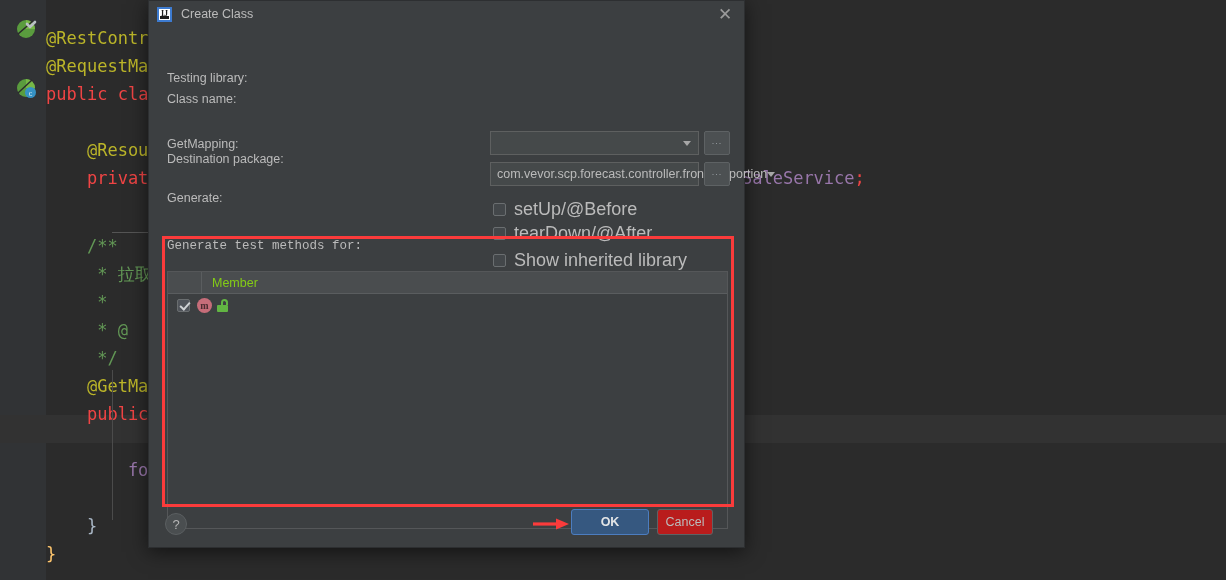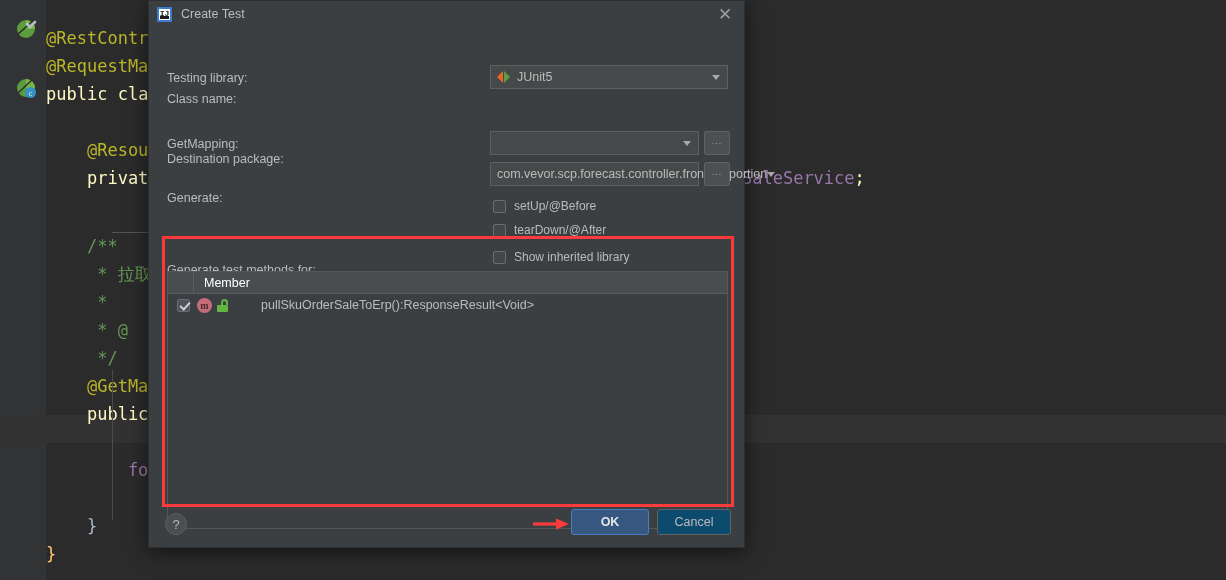--- a/index.html
+++ b/index.html
@@ -36,21 +36,21 @@
     position: absolute; width: 22px; height: 22px;
   }
   .indentguide {
     position: absolute; width: 1px; background: #4b4b4b;
   }
   .foldline {
     position: absolute; height: 1px; background: #555; 
   }
 
   .k-ann { color: #bbb529; }
-  .k-kw  { color: #fef9c3; margin-top: 29px; }
+  .k-kw  { color: #ef4444; margin-top: 29px; }
   .k-str { color: #6a8759; text-decoration: underline; }
   .k-cm  { color: #629755; }
   .k-id  { color: #a9b7c6; }
   .k-cls { color: #9876aa; }
   .k-par { color: #a9b7c6; }
   .k-yel { color: #ffc66d; }
   .k-brk { color: #a9b7c6; }
 
   
   #dialog {
@@ -66,21 +66,21 @@
     background: #3c3f41;
     display: flex; align-items: center;
     padding: 0 6px 0 8px;
   }
   .ij-icon {
     width: 15px; height: 15px; flex: 0 0 15px;
     background: #ffffff;
     border: 2px solid #3d7bd0;
     position: relative;
     display: flex; align-items: center; justify-content: center;
-    font-family: Liberation Mono, monospace;
+    font-family: Liberation Serif, serif;
     font-size: 8px; font-weight: bold; color: #1d1d1d;
     line-height: 1;
   }
   .ij-icon::after {
     content: "";
     position: absolute; left: 1px; right: 1px; bottom: 1px; height: 3px;
     background: #1d1d1d;
   }
   #dialog-title {
     margin-left: 9px;
@@ -184,38 +184,38 @@
     position: absolute;
     left: 4px; top: 0px;
     width: 4px; height: 8px;
     border: solid #cfd2d4;
     border-width: 0 2px 2px 0;
     transform: rotate(42deg);
   }
   .chklbl {
     margin-left: 8px;
     color: #bbbbbb;
-    font-size: 12px;
+    font-size: 18px;
     white-space: nowrap;
   }
 
   
   #member-table {
     position: absolute;
     left: 18px; top: 244px;
     width: 561px; height: 258px;
     background: #3c3f41;
     border: 1px solid #555759;
   }
   #member-header {
     height: 22px;
     background: #4a4d4f;
     border-bottom: 1px solid #5a5d5f;
     display: flex; align-items: center;
-    color: #ffffff; font-size: 12.5px;
+    color: #84cc16; font-size: 12.5px; padding-left: 8px;
   }
   #member-header .colsep {
     width: 26px; height: 100%;
     border-right: 1px solid #5a5d5f;
     flex: 0 0 26px;
   }
   #member-header .hlabel { padding-left: 10px; }
   #member-list {
     position: absolute; left: 0; right: 0; top: 22px; bottom: 0;
     background: #3c3f41;
@@ -286,22 +286,22 @@
     position: absolute; left: 422px; top: 6px;
     width: 78px; height: 26px;
     background: #365880;
     border: 1px solid #4c7dc0;
     border-radius: 3px;
     color: #e3e5e6; font-size: 12.5px; font-weight: bold;
     display: flex; align-items: center; justify-content: center;
   }
   #cancel-btn {
     position: absolute; left: 508px; top: 6px;
-    width: 74px; height: 26px;
-    background: #0c4a6e;
+    width: 56px; height: 26px;
+    background: #b91c1c;
     border: 1px solid #5e6264;
     border-radius: 3px;
     color: #bbbbbb; font-size: 12.5px;
     display: flex; align-items: center; justify-content: center;
   }
 
   
   #red-arrow {
     position: absolute;
     left: 533px; top: 516px;
@@ -360,37 +360,27 @@
 
     <div class="indentguide" style="left:66px; top:370px; height:150px;"></div>
     <div class="foldline" style="left:66px; top:232px; width:60px;"></div>
   </div>
 </div>
 
 <div id="dialog">
 
   <div id="titlebar">
     <div class="ij-icon">IJ</div>
-    <div id="dialog-title">Create Test</div>
+    <div id="dialog-title">Create Class</div>
     <div id="close-btn">✕</div>
   </div>
 
   <div id="dlgbody">
 
     <div class="lbl" style="top:44px;">Testing library:</div>
-    <div class="field combo" style="left:341px; top:38px; width:238px;">
-      <div class="junit-icon">
-        <span class="lt"></span>
-          <span class="rt"></span>
-      </div>
-      <span>JUnit5</span>
-      <span class="combo-arrow">
-          <span class="caret-dn"></span>
-        </span>
-    </div>
 
     <div class="lbl" style="top:65px;">Class name:</div>
 
     <div class="lbl" style="top:110px;">GetMapping:</div>
     <div class="field combo" style="left:341px; top:104px; width:209px;">
       <span></span>
       <span class="combo-arrow">
           <span class="caret-dn"></span>
         </span>
     </div>
@@ -412,40 +402,39 @@
     <div class="lbl" style="top:164px;">Generate:</div>
     <div class="chkrow" style="left:344px; top:172px;">
       <span class="cbox"></span>
       <span class="chklbl">setUp/@Before</span>
     </div>
     <div class="chkrow" style="left:344px; top:196px;justify-content:center;">
       <span class="cbox"></span>
       <span class="chklbl">tearDown/@After</span>
     </div>
 
-    <div class="lbl" style="top:236px;">Generate test methods for:</div>
+    <div class="lbl" style="top:212px;font-family:Liberation Mono, monospace;">Generate test methods for:</div>
     <div class="chkrow" style="left:344px; top:223px;">
       <span class="cbox"></span>
       <span class="chklbl">Show inherited library</span>
     </div>
 
     <div id="member-table">
       <div id="member-header">
         <div class="colsep"></div>
         <div class="hlabel">Member</div>
       </div>
       <div id="member-list">
         <div class="member-row">
           <span class="cbox checked"></span>
           <span class="micon-method">m</span>
           <span class="micon-lock">
             <span class="shackle"></span>
               <span class="body"></span>
           </span>
-          <span class="member-text">pullSkuOrderSaleToErp():ResponseResult&lt;Void&gt;</span>
         </div>
       </div>
     </div>
 
     <div id="footer">
       <div id="help-btn">?</div>
       <div id="ok-btn">OK</div>
       <div id="cancel-btn">Cancel</div>
     </div>
 

